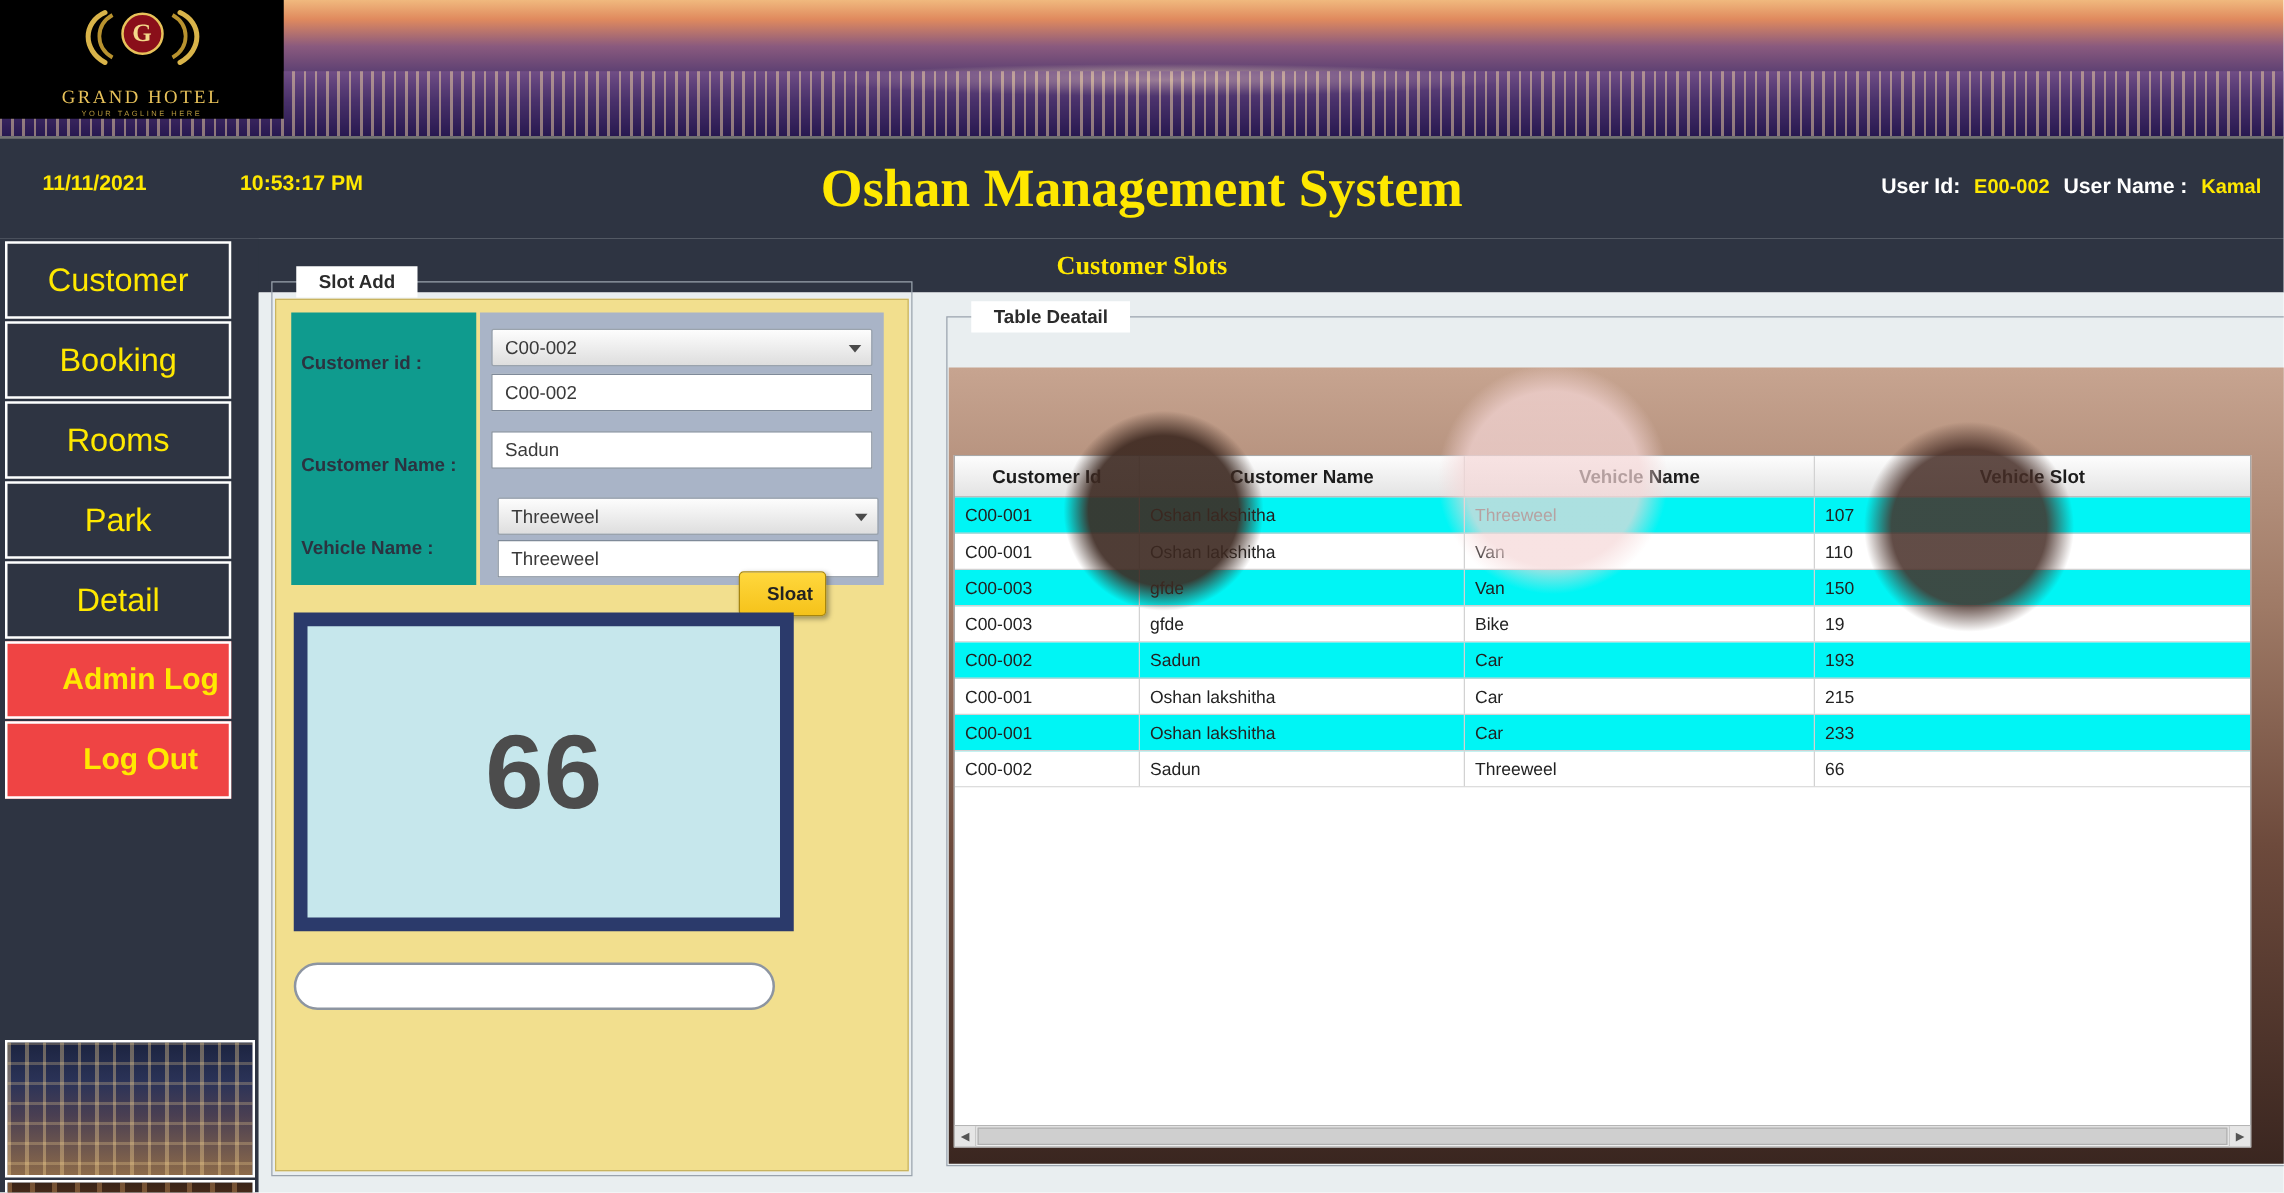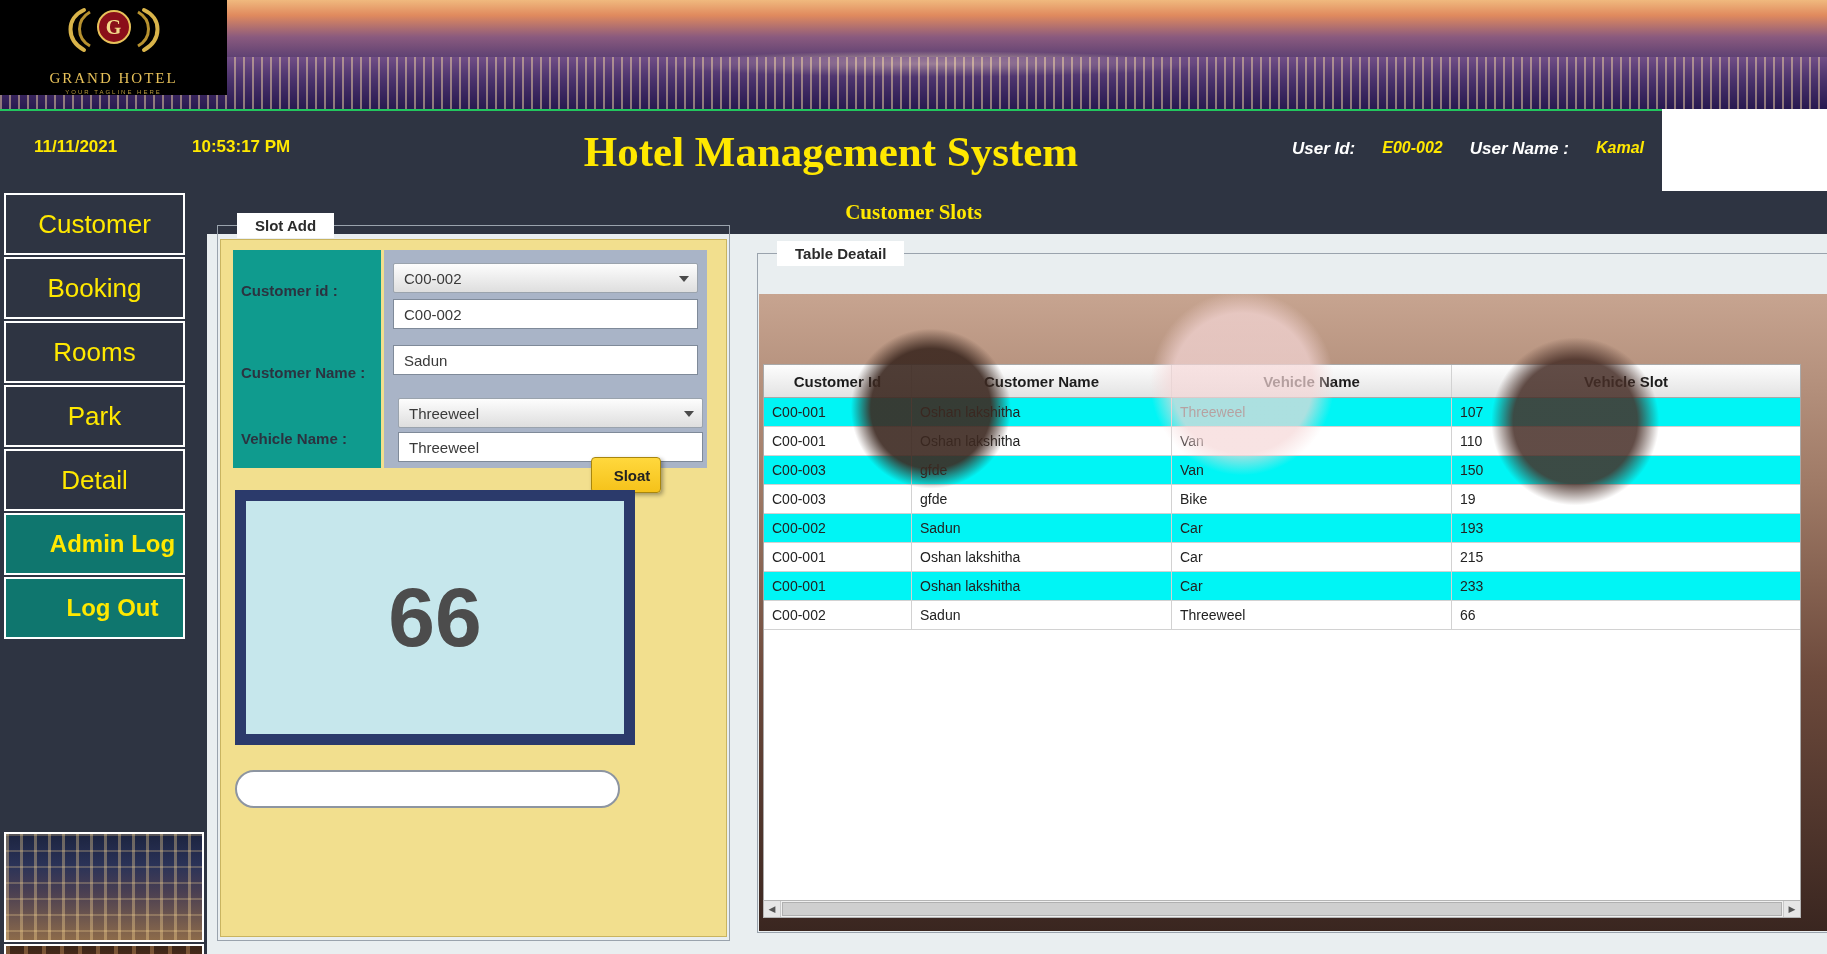--- a/index.html
+++ b/index.html
@@ -43,33 +43,33 @@
     display:flex; align-items:center; justify-content:center;
   }
   .logo-name {
     color:#e8c25a; font-family:"Liberation Serif", serif;
     font-size:15px; letter-spacing:2px; margin-top:16px;
   }
   .logo-tag { color:#b89a3e; font-size:6px; letter-spacing:2px; margin-top:2px; }
 
   
   .titlebar {
-    position:absolute; left:0; top:109px; width:1662px; height:82px;
-    background:#2e3442; border-top:2px solid #22c55e;
+    position:absolute; left:0; top:109px; width:1827px; height:82px;
+    background:#2e3442; border-top:2px solid #737373;
     display:flex; align-items:center;
   }
   .dt { color:#ffe800; font-size:17px; font-weight:bold; }
   .dt-date { position:absolute; left:34px; top:26px; }
   .dt-time { position:absolute; left:192px; top:26px; }
   .app-title {
     position:absolute; left:0; right:0; top:16px; text-align:center;
     color:#ffe800; font-family:"Liberation Serif", serif;
     font-size:43px; font-weight:bold;
   }
-  .userinfo { position:absolute; right:18px; top:28px; display:flex; align-items:flex-start; gap:27px;font-style:italic; }
+  .userinfo { position:absolute; right:18px; top:28px; display:flex; align-items:flex-end; gap:11px; }
   .ui-lab { color:#fff; font-size:17px; font-weight:bold; }
   .ui-val { color:#ffe800; font-size:16px; font-weight:bold; }
 
   
   .subheader {
     position:absolute; left:0; top:191px; width:1827px; height:43px;
     background:#2e3442;
   }
   .subheader span{
     position:absolute; left:0; right:0; top:9px; text-align:center;
@@ -79,21 +79,21 @@
 
   
   .sidebar { position:absolute; left:0; top:191px; width:207px; height:763px; background:#2e3442; }
   .side-btn {
     position:absolute; left:4px; width:181px; height:62px;
     background:#2e3442; border:2px solid #fff;
     color:#ffe800; font-size:26px;
     display:flex; align-items:center; justify-content:center;
     cursor:pointer;
   }
-  .side-btn.alert { background:#0f766e; color:#ffe800; font-weight:bold; font-size:24px;padding-left:36px; }
+  .side-btn.alert { background:#ef4444; color:#ffe800; font-weight:bold; font-size:24px;padding-left:36px; }
   .side-photo { position:absolute; left:4px; width:200px; border:2px solid #fff; }
   .photo-a {
     top:641px; height:110px;
     background:
       linear-gradient(180deg,#1c2440 0%,#2b3358 30%,#4a3f52 55%,#8d6b4a 100%);
   }
   .photo-a::after{
     content:""; position:absolute; inset:0;
     background:
       repeating-linear-gradient(90deg, rgba(255,220,150,.35) 0 3px, rgba(0,0,0,0) 3px 14px),
@@ -235,21 +235,21 @@
         <div class="logo-g">G</div>
       </div>
       <div class="logo-name">GRAND HOTEL</div>
       <div class="logo-tag">YOUR TAGLINE HERE</div>
     </div>
   </div>
 
   <div class="titlebar">
     <div class="dt dt-date">11/11/2021</div>
     <div class="dt dt-time">10:53:17 PM</div>
-    <div class="app-title">Hotel Management System</div>
+    <div class="app-title">Oshan Management System</div>
     <div class="userinfo">
       <span class="ui-lab">User Id:</span>
       <span class="ui-val">E00-002</span>
       <span class="ui-lab">User Name :</span>
       <span class="ui-val">Kamal</span>
     </div>
   </div>
 
   <div class="subheader">
     <span>Customer Slots</span>

